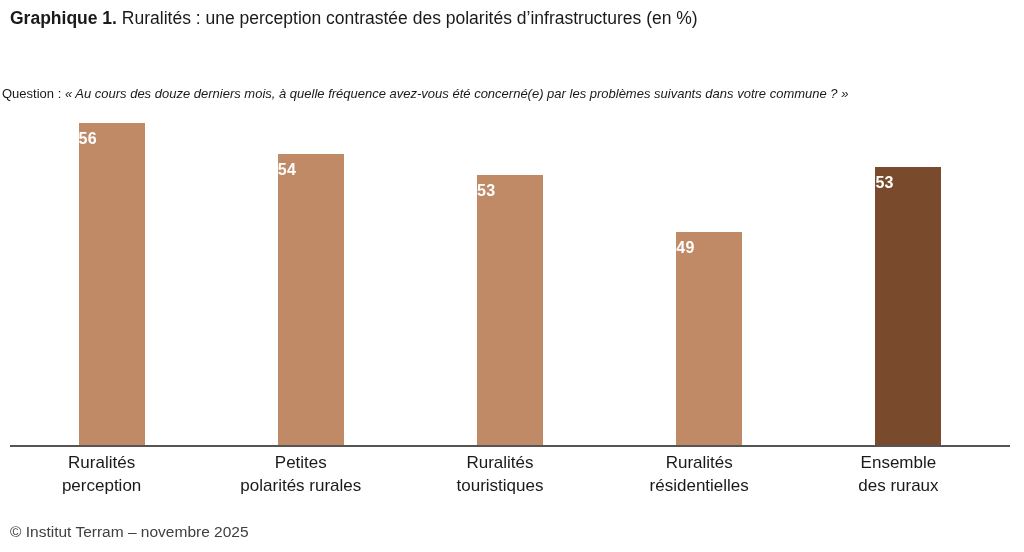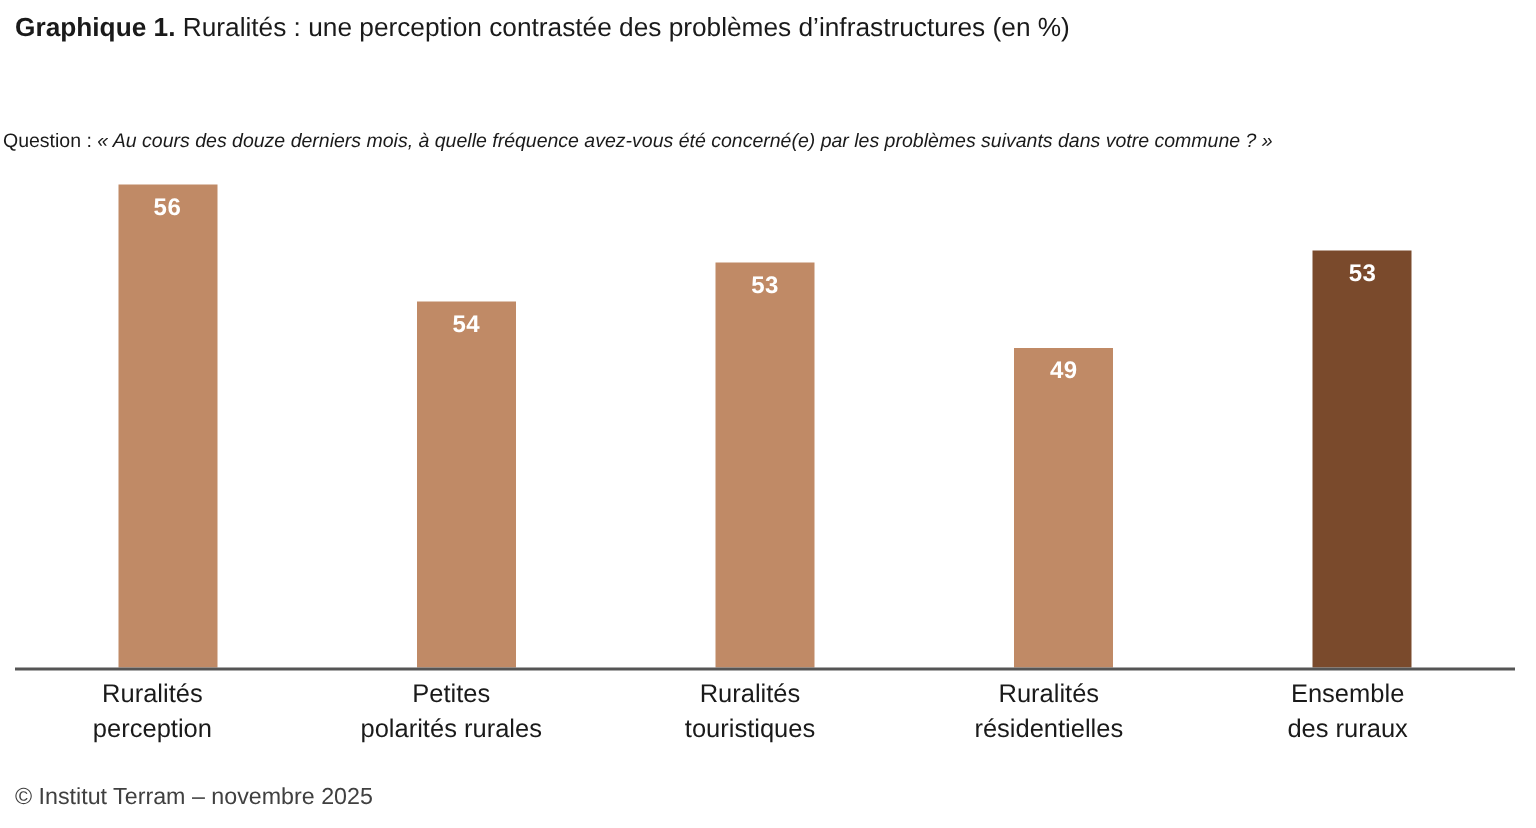--- a/index.html
+++ b/index.html
@@ -81,21 +81,21 @@
     display: flex;
     flex-direction: column;
     justify-content: flex-end;
     align-items: center;
   }
   .bar {
     width: 66px;
     background: #c08a66;
     position: relative;
     display: flex;
-    justify-content: center;
+    justify-content: flex-start;
     margin-top: 7px;
   }
   .bar.highlight {
     background: #7a4a2c;
   }
   .bar-value {
     color: #ffffff;
     font-size: 16px;
     font-weight: bold;
     margin-top: 7px;
@@ -142,38 +142,38 @@
     font-size: 15.5px;
     color: #404040;
   }
 </style>
 </head>
 <body>
 
 <div class="page">
 
   <div class="title-block">
-    <span class="title-strong">Graphique 1.</span><span class="title-rest"> Ruralités : une perception contrastée des problèmes d’infrastructures (en %)</span>
+    <span class="title-strong">Graphique 1.</span><span class="title-rest"> Ruralités : une perception contrastée des polarités d’infrastructures (en %)</span>
   </div>
 
   <div class="question-block">
     <span class="question-label">Question : </span><span class="question-quote">« Au cours des douze derniers mois, à quelle fréquence avez-vous été concerné(e) par les problèmes suivants dans votre commune ? »</span>
   </div>
 
   <div class="chart">
     <div class="plot">
 
       <div class="bar-slot">
         <div class="bar" style="height:322px">
           <span class="bar-value">56</span>
         </div>
       </div>
 
       <div class="bar-slot">
-        <div class="bar" style="height:244px">
+        <div class="bar" style="height:291px">
           <span class="bar-value">54</span>
         </div>
       </div>
 
       <div class="bar-slot">
         <div class="bar" style="height:270px">
           <span class="bar-value">53</span>
         </div>
       </div>
 

